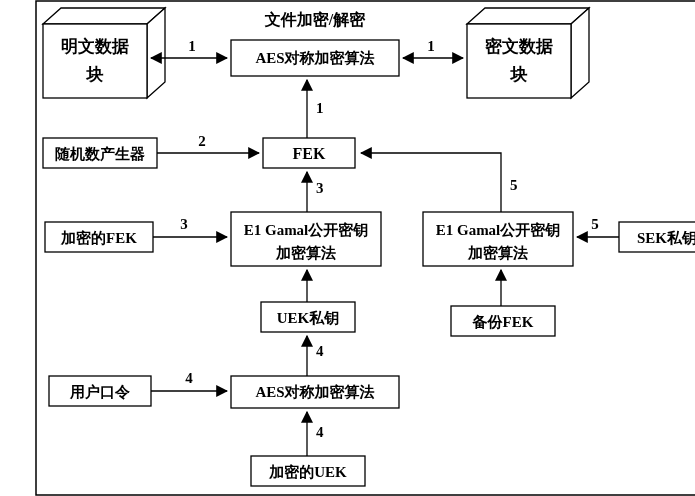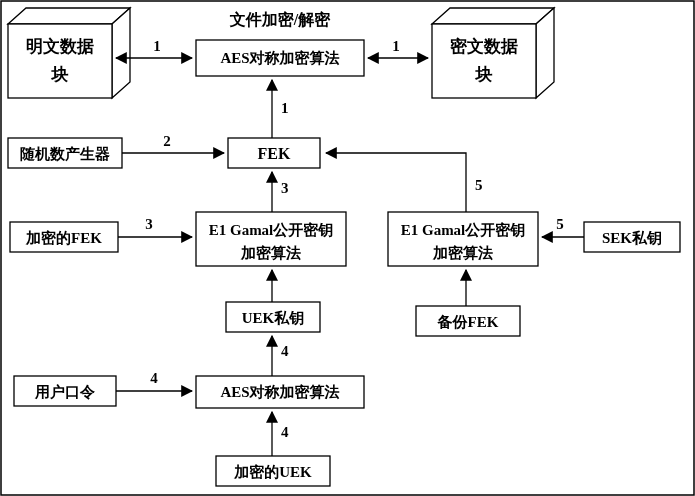--- a/index.html
+++ b/index.html
@@ -1,16 +1,16 @@
 <!DOCTYPE html>
 <html><head>
 <meta charset="utf-8">
 <style>
   html, body { margin: 0; padding: 0; background: #ffffff; }
-  .canvas { width: 578px; height: 496px; position: relative; background: #ffffff; }
+  .canvas { width: 578px; height: 496px; position: relative; background: #ffffff; margin-left: 35px; }
   svg { display: block; }
   text {
     font-family: "Liberation Serif", "DejaVu Serif", serif;
     font-weight: bold;
     fill: #000000;
   }
   .shape { fill: #ffffff; stroke: #000000; stroke-width: 1.3; }
   .edge { fill: none; stroke: #000000; stroke-width: 1.3; }
   .box-label  { font-size: 15px; }
   .cube-label { font-size: 17px; }

